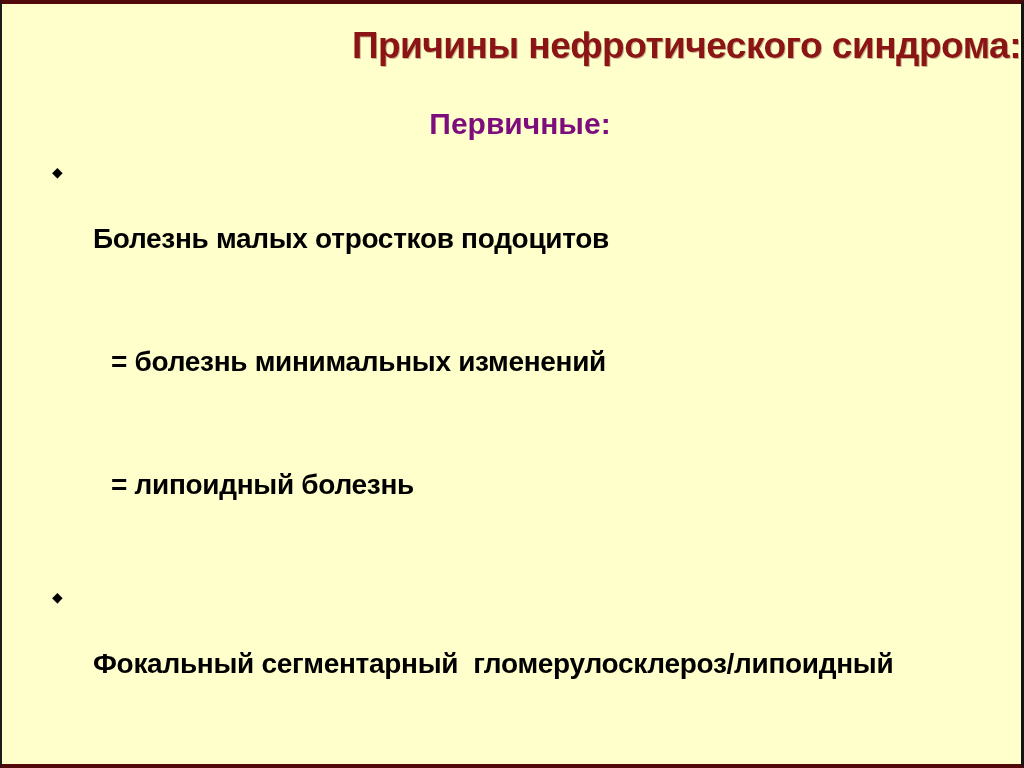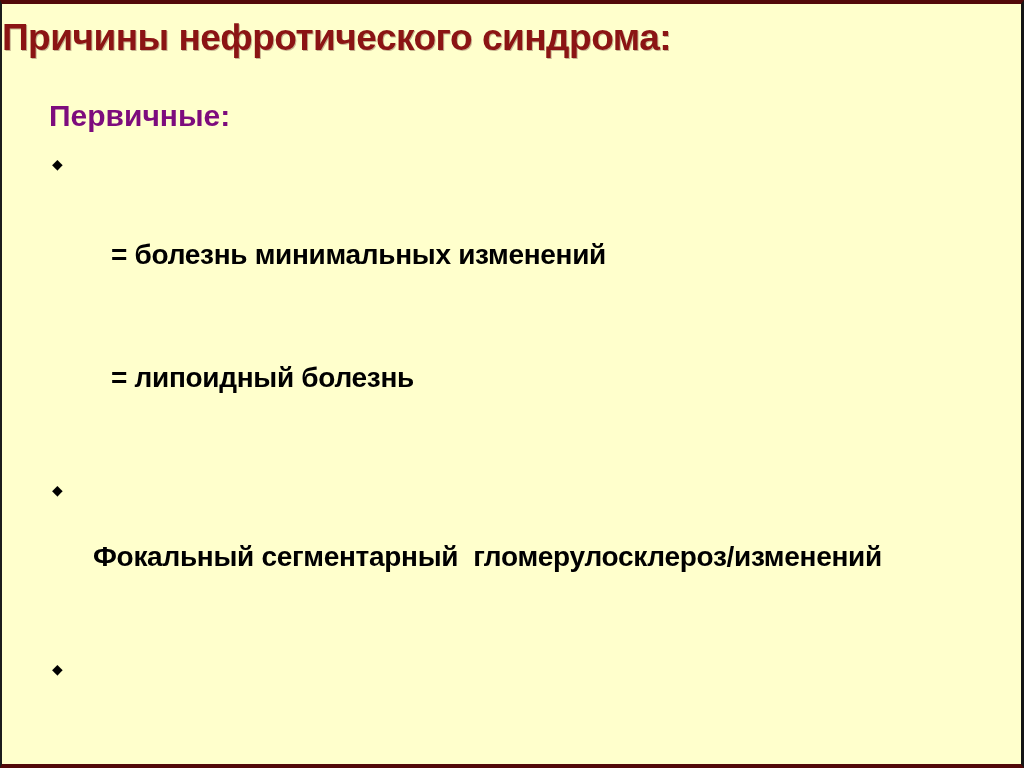--- a/index.html
+++ b/index.html
@@ -19,36 +19,37 @@
     border-top: 4px solid var(--border);
     border-bottom: 4px solid var(--border);
     border-left: 2px solid #1c1c1c;
     border-right: 3px solid #141414;
     overflow: hidden;
     font-family: "Liberation Sans", "DejaVu Sans", sans-serif;
     font-weight: bold;
     color: var(--text);
   }
   .title {
-    margin-top: 12px;
-    text-align: left;
+    margin-top: 20px;
+    text-align: right;
     font-size: 37px;
     line-height: 44px;
     letter-spacing: -0.5px;
     color: var(--title);
     text-shadow: 1px 1px 0 rgba(70,10,10,0.30);
   }
   .content {
     padding-left: 47px;
     padding-right: 30px;
   }
   .section-heading {
     font-size: 30px;
     line-height: 36px;
     color: var(--heading);
+    text-align: center;
   }
   .heading-primary { margin-top: 38px; }
   .items { margin-top: 14px; }
   .item {
     display: flex;
     align-items: flex-start;
     margin-top: 14px;
   }
   .item:first-child { margin-top: 0; }
   .bullet {
@@ -75,29 +76,30 @@
 
   <div class="content">
 
     <div>
       <div class="section-heading heading-primary">Первичные:</div>
       <div class="items">
 
         <div class="item">
           <span class="bullet">◆</span>
           <div class="item-text">
+            <div>Болезнь малых отростков подоцитов</div>
             <div class="sub-line">= болезнь минимальных изменений</div>
             <div class="sub-line">= липоидный болезнь</div>
           </div>
         </div>
 
         <div class="item">
           <span class="bullet">◆</span>
           <div class="item-text">
-            <div>Фокальный сегментарный  гломерулосклероз/изменений</div>
+            <div>Фокальный сегментарный  гломерулосклероз/липоидный</div>
           </div>
         </div>
 
         <div class="item">
           <span class="bullet">◆</span>
           <div class="item-text">
             
           </div>
         </div>
 

